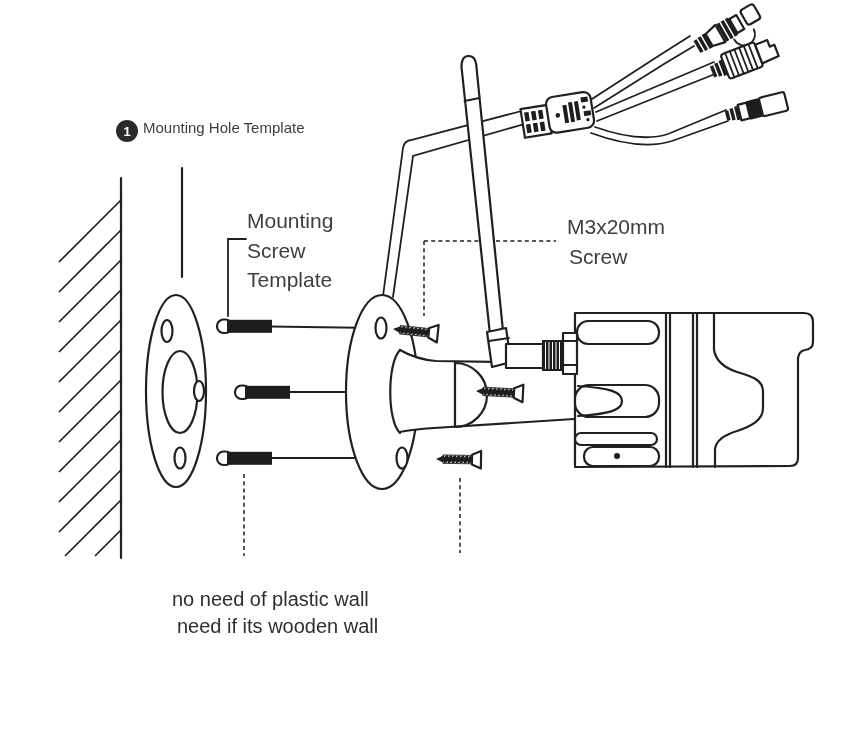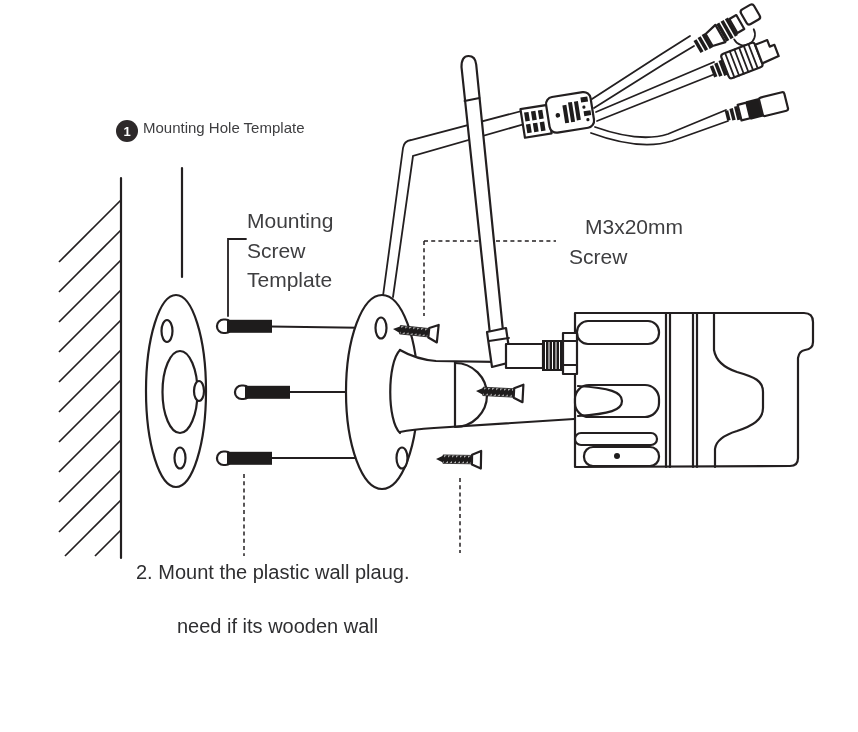--- a/index.html
+++ b/index.html
@@ -234,20 +234,20 @@
   </g>
 </svg>
 
 <div class="badge">1</div>
 <div class="title">Mounting Hole Template</div>
 
 <div class="lbl" style="left:247px;top:209px;">Mounting</div>
 <div class="lbl" style="left:247px;top:239px;">Screw</div>
 <div class="lbl" style="left:247px;top:268px;">Template</div>
 
-<div class="lbl" style="left:585px;top:215px;">M3x20mm</div>
+<div class="lbl" style="left:567px;top:215px;">M3x20mm</div>
 <div class="lbl" style="left:569px;top:245px;">Screw</div>
 
-<div class="note" style="left:136px;top:560px;">2. Mount the plastic wall plaug.</div>
+<div class="note" style="left:172px;top:587px;">no need of plastic wall</div>
 <div class="note" style="left:177px;top:614px;">need if its wooden wall</div>
 
 
 </div>
 
 </body></html>

